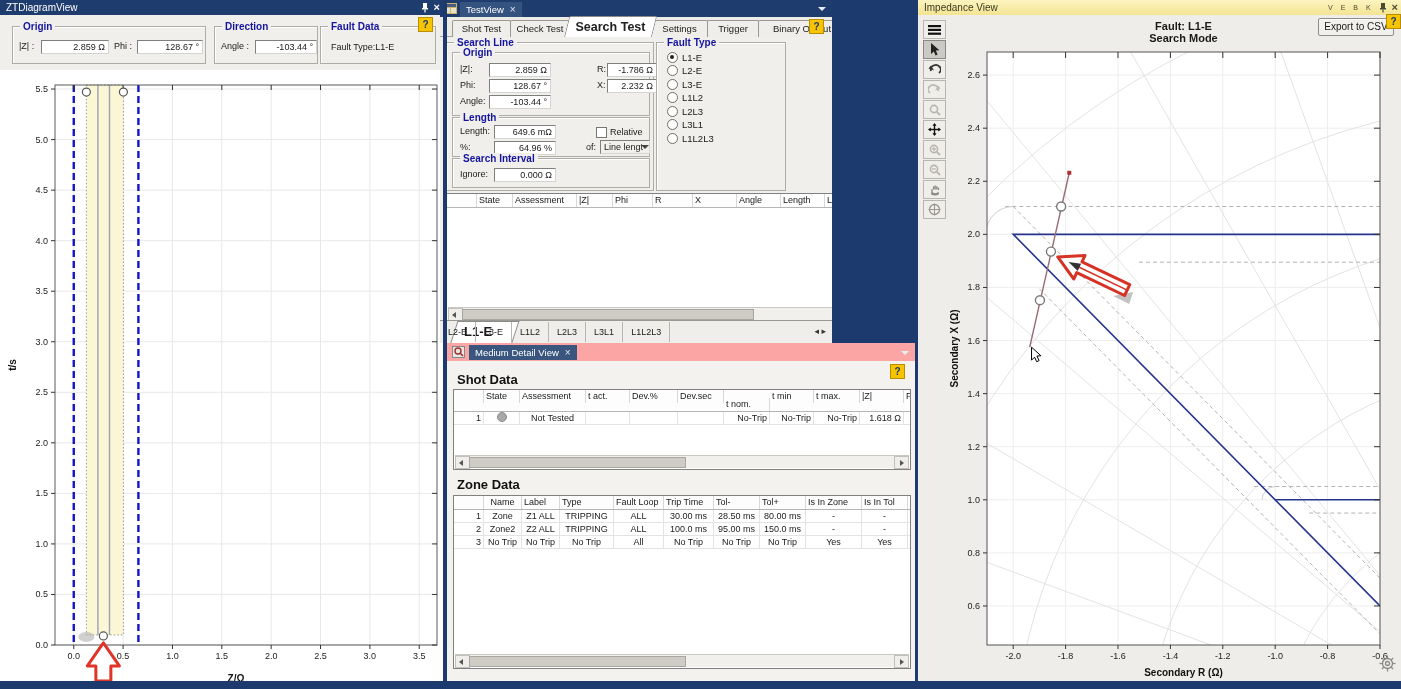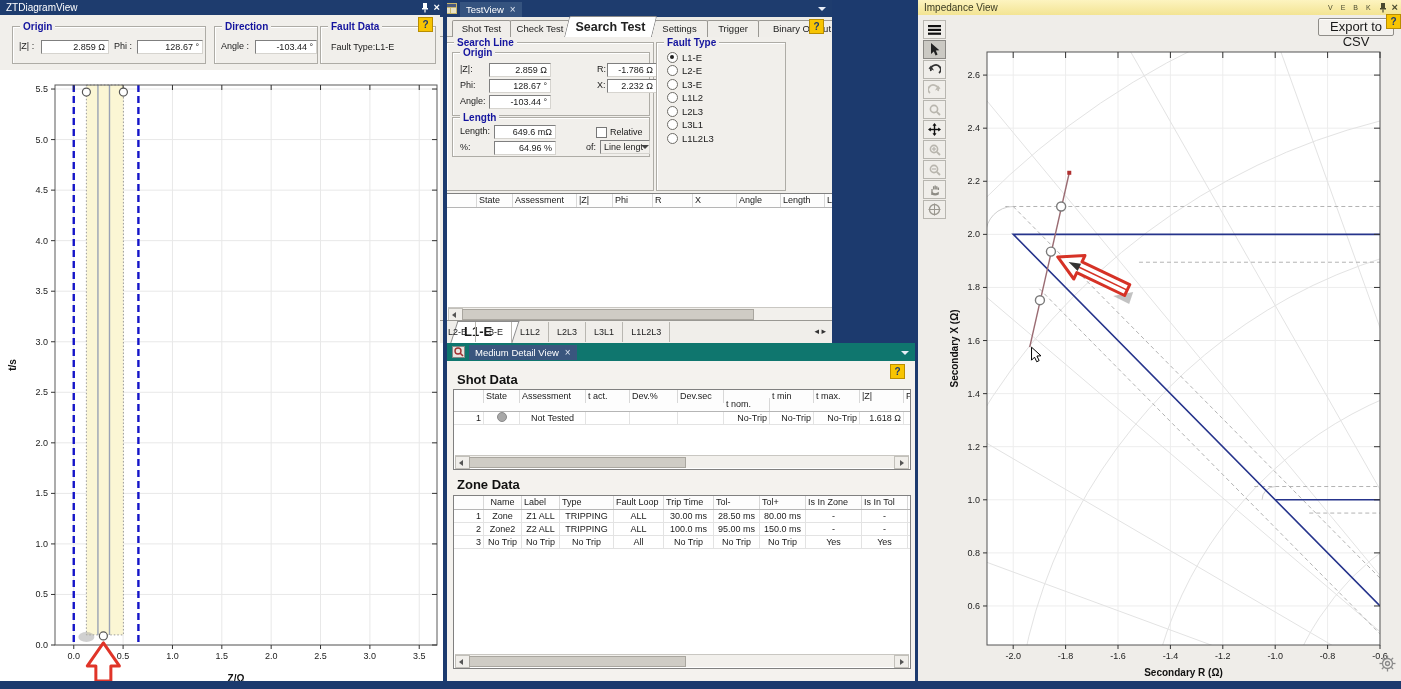--- a/index.html
+++ b/index.html
@@ -22,21 +22,21 @@
   .wintab{position:absolute;top:2px;height:15px;background:#35537f;color:#fff;font-size:9.5px;
           line-height:15px;padding:0 6px;display:flex;align-items:center;gap:6px;}
   .wintab .x{font-size:10px;color:#dfe6f2;}
   .caret-dn{width:0;height:0;border-left:4px solid transparent;border-right:4px solid transparent;
             border-top:4px solid #e8edf6;}
   .tab{position:absolute;top:20px;height:16px;background:#f0eeea;border:1px solid #9a9893;border-bottom:none;
        font-size:9.5px;text-align:center;line-height:16px;border-radius:2px 2px 0 0;color:#222;}
   .tab-active{top:16px;height:20px;background:#fff;font-weight:bold;font-size:12.5px;line-height:20px;z-index:5;}
   .slant{transform:skewX(-14deg);transform-origin:bottom right;background:#fff;border:1px solid #8a8a8a;border-bottom:none;}
   .btn{position:absolute;left:0;width:92px;height:14px;background:#f3f1ed;border:1px solid #8f8d88;
-       box-shadow:0 1px 0 #fff inset;font-size:13px;text-align:center;line-height:13px;border-radius:2px;color:#1a1a1a;}
+       box-shadow:0 1px 0 #fff inset;font-size:10px;text-align:center;line-height:13px;border-radius:2px;color:#1a1a1a;}
   .btn.disabled{color:#aaa7a0;border-color:#bdbab4;}
   .gridtable{position:absolute;background:#fff;border:1px solid #808080;overflow:hidden;}
   .thead{display:flex;border-bottom:1px solid #b5b5b5;background:#fdfdfd;}
   .th{font-size:9px;line-height:13px;height:13px;padding:0 2px;border-right:1px solid #d8d8d8;
       overflow:hidden;white-space:nowrap;flex:none;}
   .tr{display:flex;border-bottom:1px solid #e3e3e3;}
   .td{font-size:9px;line-height:12px;height:12px;padding:0 2px;border-right:1px solid #e3e3e3;
       overflow:hidden;white-space:nowrap;flex:none;text-align:center;}
   .num{text-align:right;}
   .hscroll{position:absolute;left:1px;right:1px;bottom:1px;height:12px;background:#f2f0ec;border-top:1px solid #c9c7c2;}
@@ -231,20 +231,25 @@
         <span class="lbl" style="left:7px;top:7px;">Length:</span>
         <span class="fld" style="left:41px;top:7px;width:54px;">649.6 mΩ</span>
         <span class="abs" style="left:143px;top:9px;width:9px;height:9px;background:#fff;border:1px solid #777;"></span>
         <span class="lbl" style="left:157px;top:8px;">Relative</span>
         <span class="lbl" style="left:7px;top:23px;">%:</span>
         <span class="fld" style="left:41px;top:23px;width:54px;">64.96 %</span>
         <span class="lbl" style="left:133px;top:23px;">of:</span>
         <span class="fld" style="left:147px;top:22px;width:42px;text-align:left;background:#f2f0ec;"><span>Line lengt</span></span>
         <span class="caret-dn abs" style="left:188px;top:27px;border-top-color:#444;"></span>
       </div>
+      <div class="groupbox" style="left:5px;top:115px;width:196px;height:28px;">
+        <span class="grouplabel">Search Interval</span>
+        <span class="lbl" style="left:7px;top:9px;">Ignore:</span>
+        <span class="fld" style="left:41px;top:9px;width:54px;">0.000 Ω</span>
+      </div>
     </div>
 
     <div class="groupbox" style="left:216px;top:42px;width:128px;height:147px;">
       <span class="grouplabel">Fault Type</span>
       <div class="abs" style="left:10px;top:9px;right:4px;" id="fault-radios">
           <label class="radio">
             <span class="rb sel"></span>
             <span class="rl">L1-E</span>
           </label>
           <label class="radio">
@@ -317,21 +322,21 @@
       <div class="tab" style="left: 70px; width: 58px;">Check Test</div>
       <div class="tab tab-active slant" style="left: 124px; width: 86px;">
         <span style="display: block; transform: skewX(14deg);">Search Test</span>
       </div>
       <div class="tab" style="left: 211px; width: 55px;">Settings</div>
       <div class="tab" style="left: 267px; width: 50px;">Trigger</div>
       <div class="tab" style="left: 318px; width: 86px;">Binary Output</div>
     </div>
 
   <div class="panel" id="detailview" style="left:447px;top:343px;width:468px;height:338px;background:#f4f2ee;">
-    <div class="winbar" style="height:18px;background:#0f766e;">
+    <div class="winbar" style="height:18px;background:#fca5a5;">
       <svg class="abs" style="left:5px;top:3px;" width="13" height="12" viewBox="0 0 13 12">
           <rect x="0.5" y="0.5" width="12" height="11" fill="#e8e6e0" stroke="#888"></rect>
           <circle cx="6" cy="5" r="3" fill="none" stroke="#a03030" stroke-width="1.4"></circle>
           <line x1="8" y1="7" x2="11" y2="10" stroke="#a03030" stroke-width="1.6"></line>
         </svg>
       <div class="wintab" style="left:22px;top:2px;background:#3a567e;">
         <span>Medium Detail View</span>
         <span class="x">×</span>
       </div>
       <div class="caret-dn abs" style="right:6px;top:8px;"></div>
@@ -529,20 +534,24 @@
       </div>
       <div class="toolbtn">
         <svg width="13" height="13" viewBox="0 0 13 13">
             <circle cx="6.5" cy="6.5" r="5" fill="none" stroke="#9a978f" stroke-width="1.3"></circle>
             <line x1="6.5" y1="0.5" x2="6.5" y2="12.5" stroke="#9a978f"></line>
             <line x1="0.5" y1="6.5" x2="12.5" y2="6.5" stroke="#9a978f"></line>
           </svg>
       </div>
     </div>
 
+    <div class="abs" style="left:69px;top:20px;width:393px;text-align:center;font-weight:bold;font-size:11px;z-index:5;">
+      <div>Fault: L1-E</div>
+      <div>Search Mode</div>
+    </div>
     <div class="btn" style="left:400px;top:18px;width:74px;height:16px;line-height:15px;z-index:6;">Export to CSV</div>
     <div class="helpbadge" style="left:468px;top:14px;z-index:7;">?</div>
 
     <div class="abs" id="imp-chart-host" style="left:0;top:15px;width:483px;height:666px;">
         <svg width="483" height="666" viewBox="0 0 483 666">
           <rect x="69" y="37" width="393" height="593" fill="#ffffff"></rect>
           <clipPath id="impclip">
             <rect x="69" y="37" width="393" height="593"></rect>
           </clipPath>
           <g clip-path="url(#impclip)">

